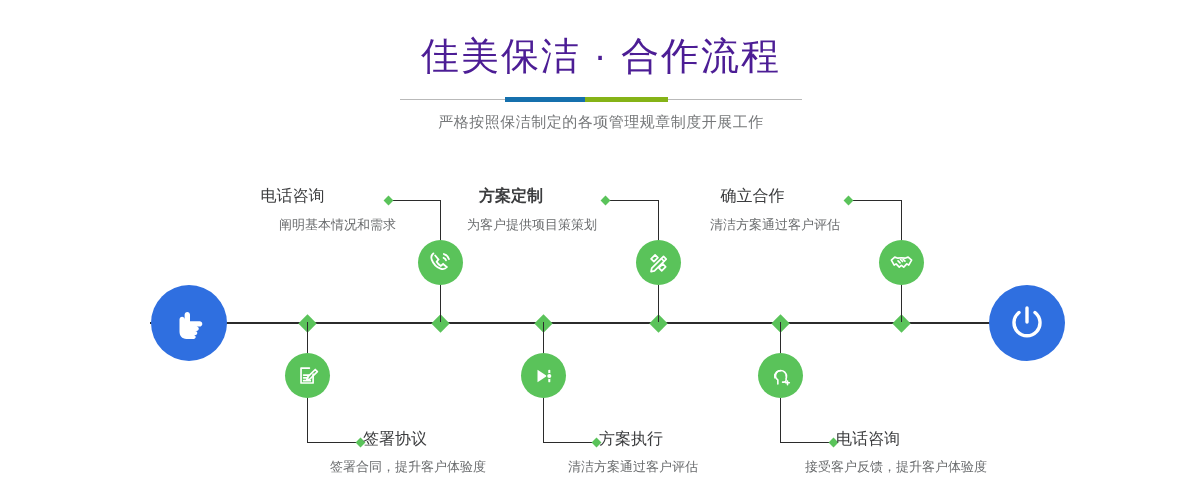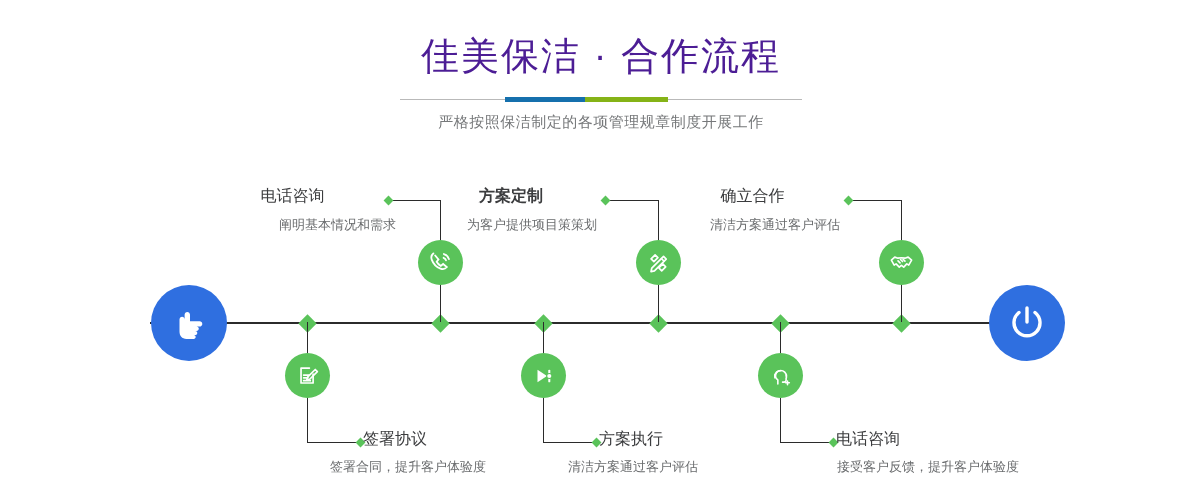--- a/index.html
+++ b/index.html
@@ -318,17 +318,17 @@
               <path d="M7.4 14.2a6.2 6.2 0 1 1 12.4 0"></path>
               <path d="M7.4 12.6v3.4M19.8 12.6v3.4"></path>
               <path d="M13.6 8.3a5.4 5.4 0 0 0-3 9.9v4.4"></path>
               <path d="M19.5 16.4v1.9c0 1.3-1.1 2.3-2.4 2.3h-1.4"></path>
               <path d="M19 21.3h4M21 19.3v4"></path>
             </g>
           </svg>
         </span>
       </div>
       <div class="label-title" style="left:836px; top:281px;">电话咨询</div>
-      <div class="label-sub" style="left:805px; top:310px;margin-left:32px;">接受客户反馈，提升客户体验度</div>
+      <div class="label-sub" style="left:805px; top:310px;">接受客户反馈，提升客户体验度</div>
     </div>
 
   </div>
 </div>
 
 </body></html>

